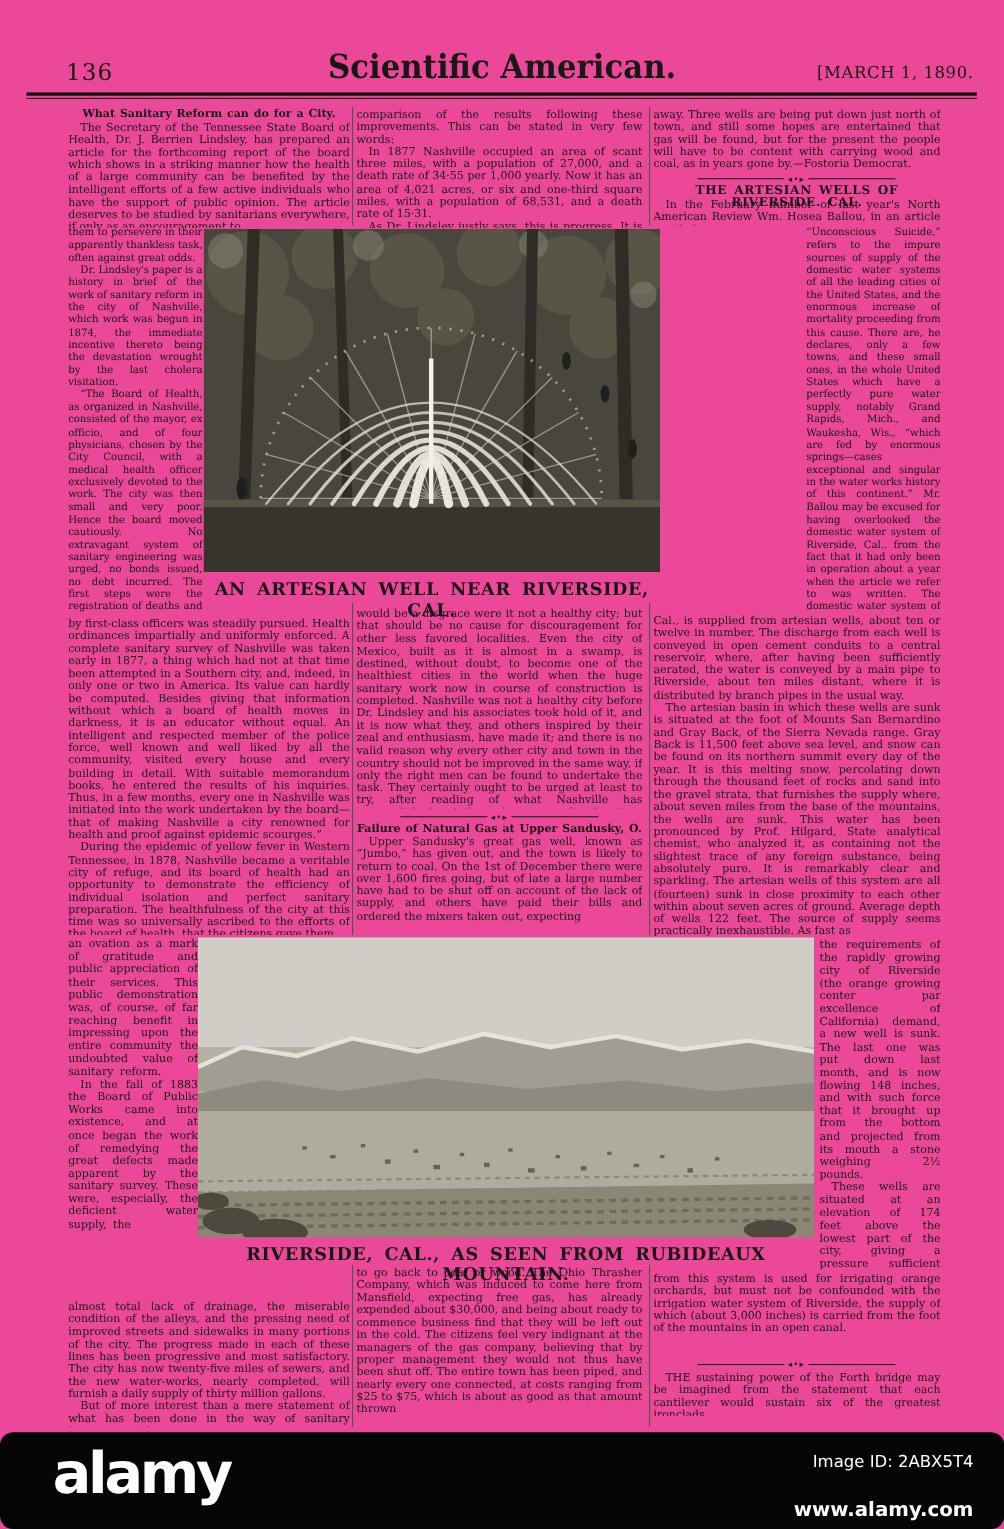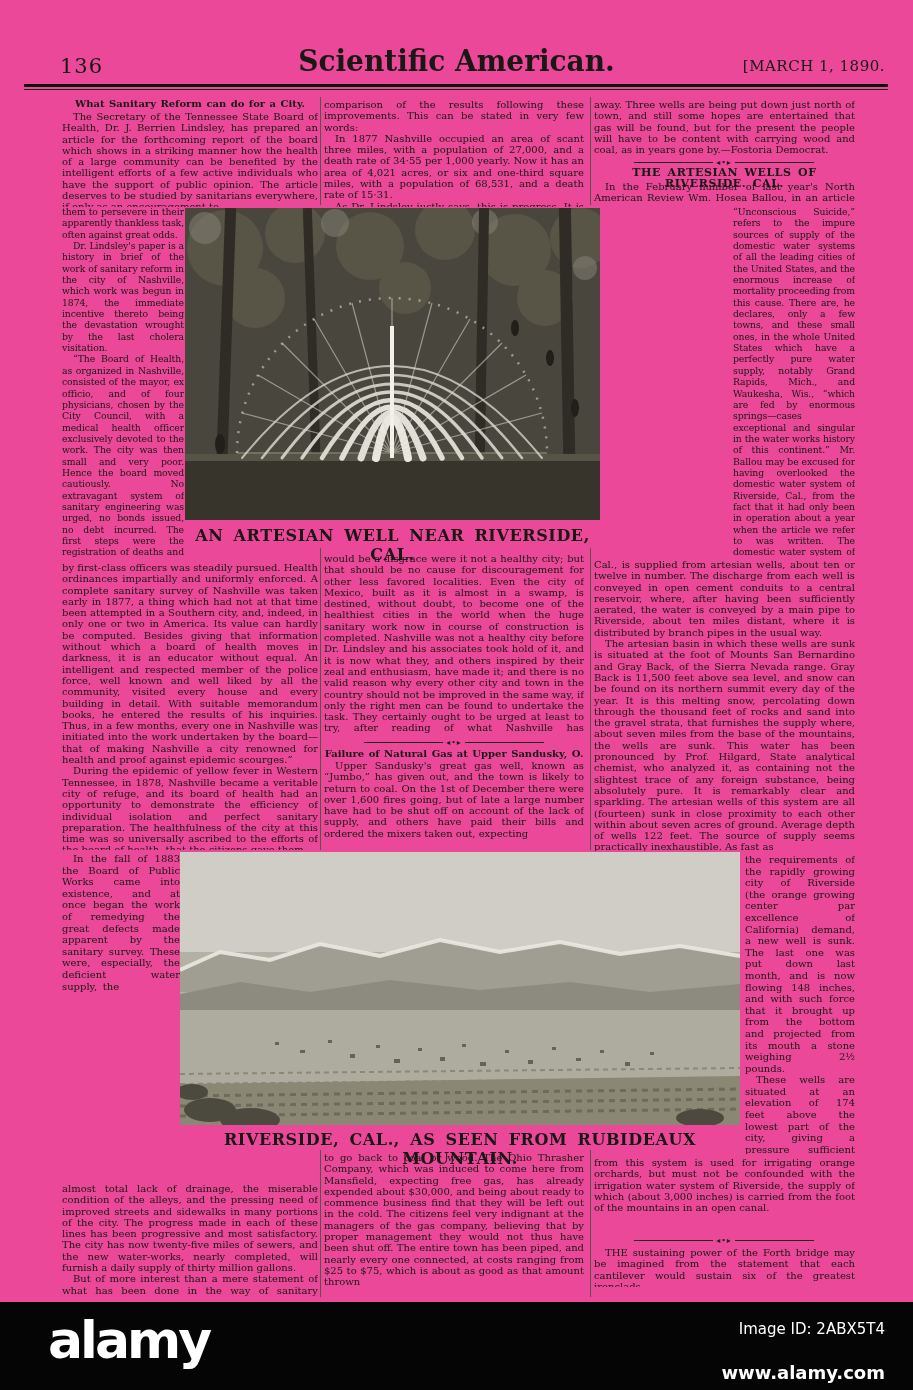--- a/index.html
+++ b/index.html
@@ -29,21 +29,21 @@
   .sigline{display:flex;justify-content:space-between;margin-top:24px;}
   .sig{font-variant:small-caps;letter-spacing:.5px;}
   
   .divider{position:absolute;display:flex;align-items:center;height:7px;}
   .divider .dline{flex:1;height:1px;background:#1c1c18;}
   .divider .dorn{font-size:8px;line-height:7px;padding:0 3px;color:#1c1c18;letter-spacing:1px;}
   
   .figure{position:absolute;overflow:hidden;}
   .figure svg{display:block;}
   
-  .wm-bar{position:absolute;left:0;top:1302px;width:913px;height:88px;background:#050505;}
+  .wm-bar{position:absolute;left:0;top:1302px;width:913px;height:88px;background:#050505;border-radius:12px;}
   .wm-logo{position:absolute;left:48px;top:8px;color:#ffffff;font-family:"DejaVu Sans",sans-serif;
            font-weight:bold;font-size:52px;letter-spacing:-3px;}
   .wm-right{position:absolute;right:28px;top:18px;text-align:right;color:#ffffff;
             font-family:"DejaVu Sans",sans-serif;}
   .wm-id{font-size:15px;margin-bottom:6px;}
   .wm-url{font-size:18px;font-weight:bold;margin-top:24px;}
 </style>
 </head>
 <body>
 
@@ -72,20 +72,21 @@
     <p class="ind">Dr. Lindsley's paper is a history in brief of the work of sanitary reform in the city of Nashville, which work was begun in 1874, the immediate incentive thereto being the devastation wrought by the last cholera visitation.</p>
     <p class="ind">“The Board of Health, as organized in Nashville, consisted of the mayor, ex officio, and of four physicians, chosen by the City Council, with a medical health officer exclusively devoted to the work. The city was then small and very poor. Hence the board moved cautiously. No extravagant system of sanitary engineering was urged, no bonds issued, no debt incurred. The first steps were the registration of deaths and thorough local sanitation. Rigid house-to-house inspection</p>
   </div>
 
   <div class="blk" style="left:62px;top:562px;width:256px;height:288px">
     <p>by first-class officers was steadily pursued. Health ordinances impartially and uniformly enforced. A complete sanitary survey of Nashville was taken early in 1877, a thing which had not at that time been attempted in a Southern city, and, indeed, in only one or two in America. Its value can hardly be computed. Besides giving that information without which a board of health moves in darkness, it is an educator without equal. An intelligent and respected member of the police force, well known and well liked by all the community, visited every house and every building in detail. With suitable memorandum books, he entered the results of his inquiries. Thus, in a few months, every one in Nashville was initiated into the work undertaken by the board—that of making Nashville a city renowned for health and proof against epidemic scourges.”</p>
     <p class="ind">During the epidemic of yellow fever in Western Tennessee, in 1878, Nashville became a veritable city of refuge, and its board of health had an opportunity to demonstrate the efficiency of individual isolation and perfect sanitary preparation. The healthfulness of the city at this time was so universally ascribed to the efforts of the board of health, that the citizens gave them</p>
   </div>
 
   <div class="blk nloose" style="left:62px;top:853px;width:118px;height:328px">
+    <p>an ovation as a mark of gratitude and public appreciation of their services. This public demonstration was, of course, of far reaching benefit in impressing upon the entire community the undoubted value of sanitary reform.</p>
     <p class="ind">In the fall of 1883 the Board of Public Works came into existence, and at once began the work of remedying the great defects made apparent by the sanitary survey. These were, especially, the deficient water supply, the</p>
   </div>
 
   <div class="blk" style="left:62px;top:1183px;width:256px;height:114px">
     <p>almost total lack of drainage, the miserable condition of the alleys, and the pressing need of improved streets and sidewalks in many portions of the city. The progress made in each of these lines has been progressive and most satisfactory. The city has now twenty-five miles of sewers, and the new water-works, nearly completed, will furnish a daily supply of thirty million gallons.</p>
     <p class="ind">But of more interest than a mere statement of what has been done in the way of sanitary improvement is a</p>
   </div>
 
   <div class="blk" style="left:324px;top:99px;width:260px;height:108px">
     <p>comparison of the results following these improvements. This can be stated in very few words:</p>

